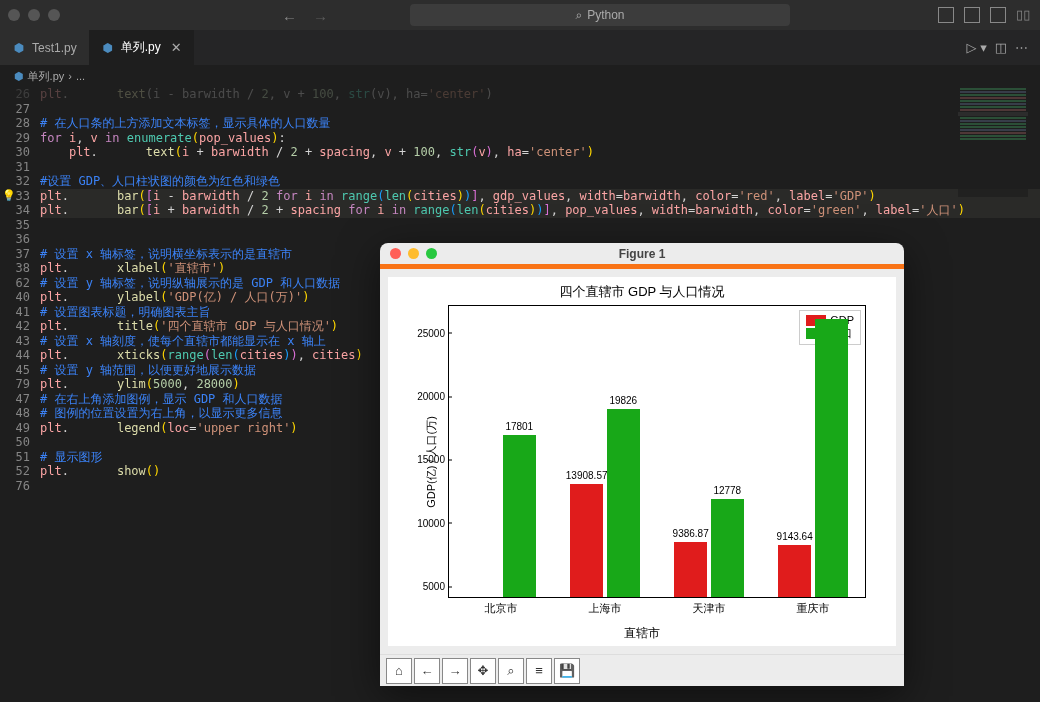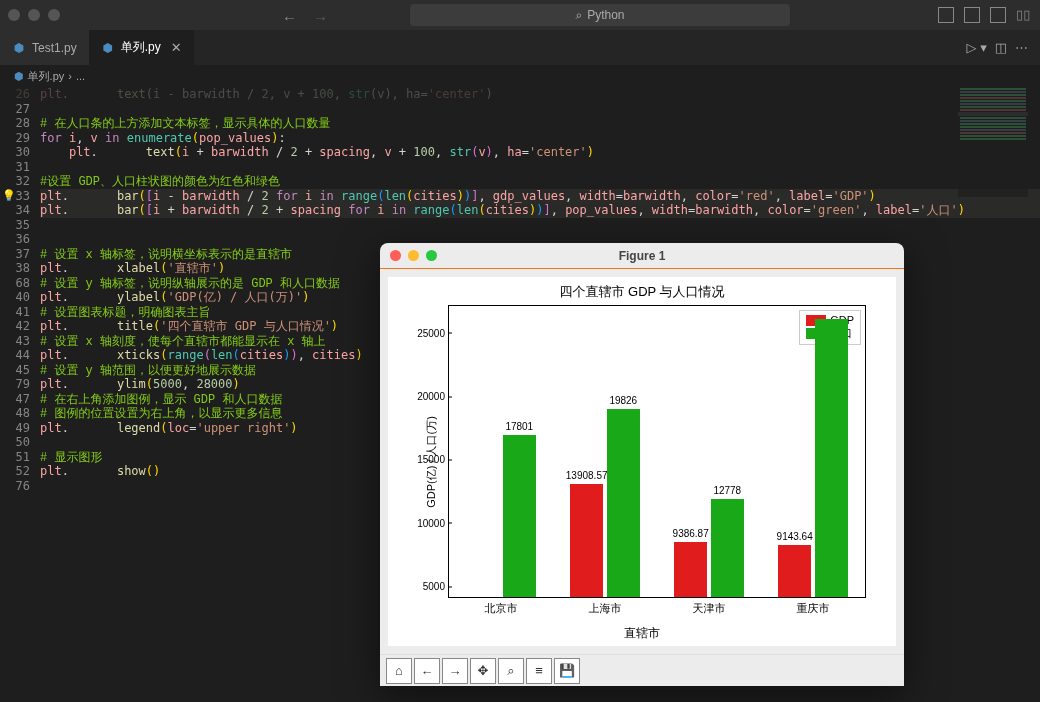--- a/index.html
+++ b/index.html
@@ -45,21 +45,21 @@
 .editor {
   font-family: "Menlo", "Consolas", monospace; font-size: 12px;
   line-height: 14.5px; display: flex; padding-left: 6px;
 }
 .gutter { width: 34px; text-align: right; color: #858585; padding-right: 10px; user-select: none; }
 .code { white-space: pre; flex: 1; }
 .line { height: 14.5px; }
 .line.hl { background: #2a2a28; }
 .lightbulb { position: absolute; left: 2px; color: #ffcc00; font-size: 11px; }
 
-.c-comment { color: #84cc16; font-family: Liberation Mono, monospace; }
+.c-comment { color: #3b82f6; }
 .c-kw { color: #c586c0; }
 .c-func { color: #dcdcaa; margin-left: 48px; }
 .c-builtin { color: #4ec9b0; }
 .c-var { color: #fca5a5; }
 .c-str { color: #ce9178; }
 .c-num { color: #b5cea8; }
 .c-paren { color: #d4d4d4; }
 .c-yellow { color: #ffd700; }
 .c-magenta { color: #da70d6; }
 .c-blue { color: #179fff; }
@@ -74,21 +74,21 @@
 .minimap .hl { background: #333; height: 4px; }
 
 .figure-window {
   position: absolute; left: 380px; top: 243px; width: 524px; height: 443px;
   background: #ececec; border-radius: 8px 8px 0 0;
   box-shadow: 0 10px 40px rgba(0,0,0,0.5); color: #000;
   display: flex; flex-direction: column;
 }
 .fig-titlebar {
   height: 26px; display: flex; align-items: center; position: relative;
-  border-bottom: 1px solid #f97316;
+  border-bottom: 5px solid #f97316;
 }
 .fig-traffic { display: flex; gap: 7px; padding-left: 10px; }
 .fig-traffic .dot { width: 11px; height: 11px; border-radius: 50%; }
 .fig-title { position: absolute; left: 0; right: 0; text-align: center; font-weight: 600; font-size: 12px; color: #444; }
 
 .fig-content { flex: 1; background: #fff; position: relative; margin: 8px; }
 .plot-title { position: absolute; top: 6px; left: 0; right: 0; text-align: center; font-size: 13px; color: #000; }
 .plot-area { position: absolute; left: 60px; top: 28px; right: 30px; bottom: 48px; border: 1px solid #000; }
 .ylabel { position: absolute; left: 4px; top: 50%; transform: translate(-6px,-50%) rotate(-90deg); font-size: 11px; color: #000; }
 .xlabel { position: absolute; bottom: 4px; left: 0; right: 0; text-align: center; font-size: 12px; color: #000; }
@@ -176,21 +176,21 @@
       <div class="line">29</div>
       <div class="line">30</div>
       <div class="line">31</div>
       <div class="line">32</div>
       <div class="line">33</div>
       <div class="line">34</div>
       <div class="line">35</div>
       <div class="line">36</div>
       <div class="line">37</div>
       <div class="line">38</div>
-      <div class="line">68</div>
+      <div class="line">62</div>
       <div class="line">40</div>
       <div class="line">41</div>
       <div class="line">42</div>
       <div class="line">43</div>
       <div class="line">44</div>
       <div class="line">45</div>
       <div class="line">79</div>
       <div class="line">47</div>
       <div class="line">48</div>
       <div class="line">49</div>

